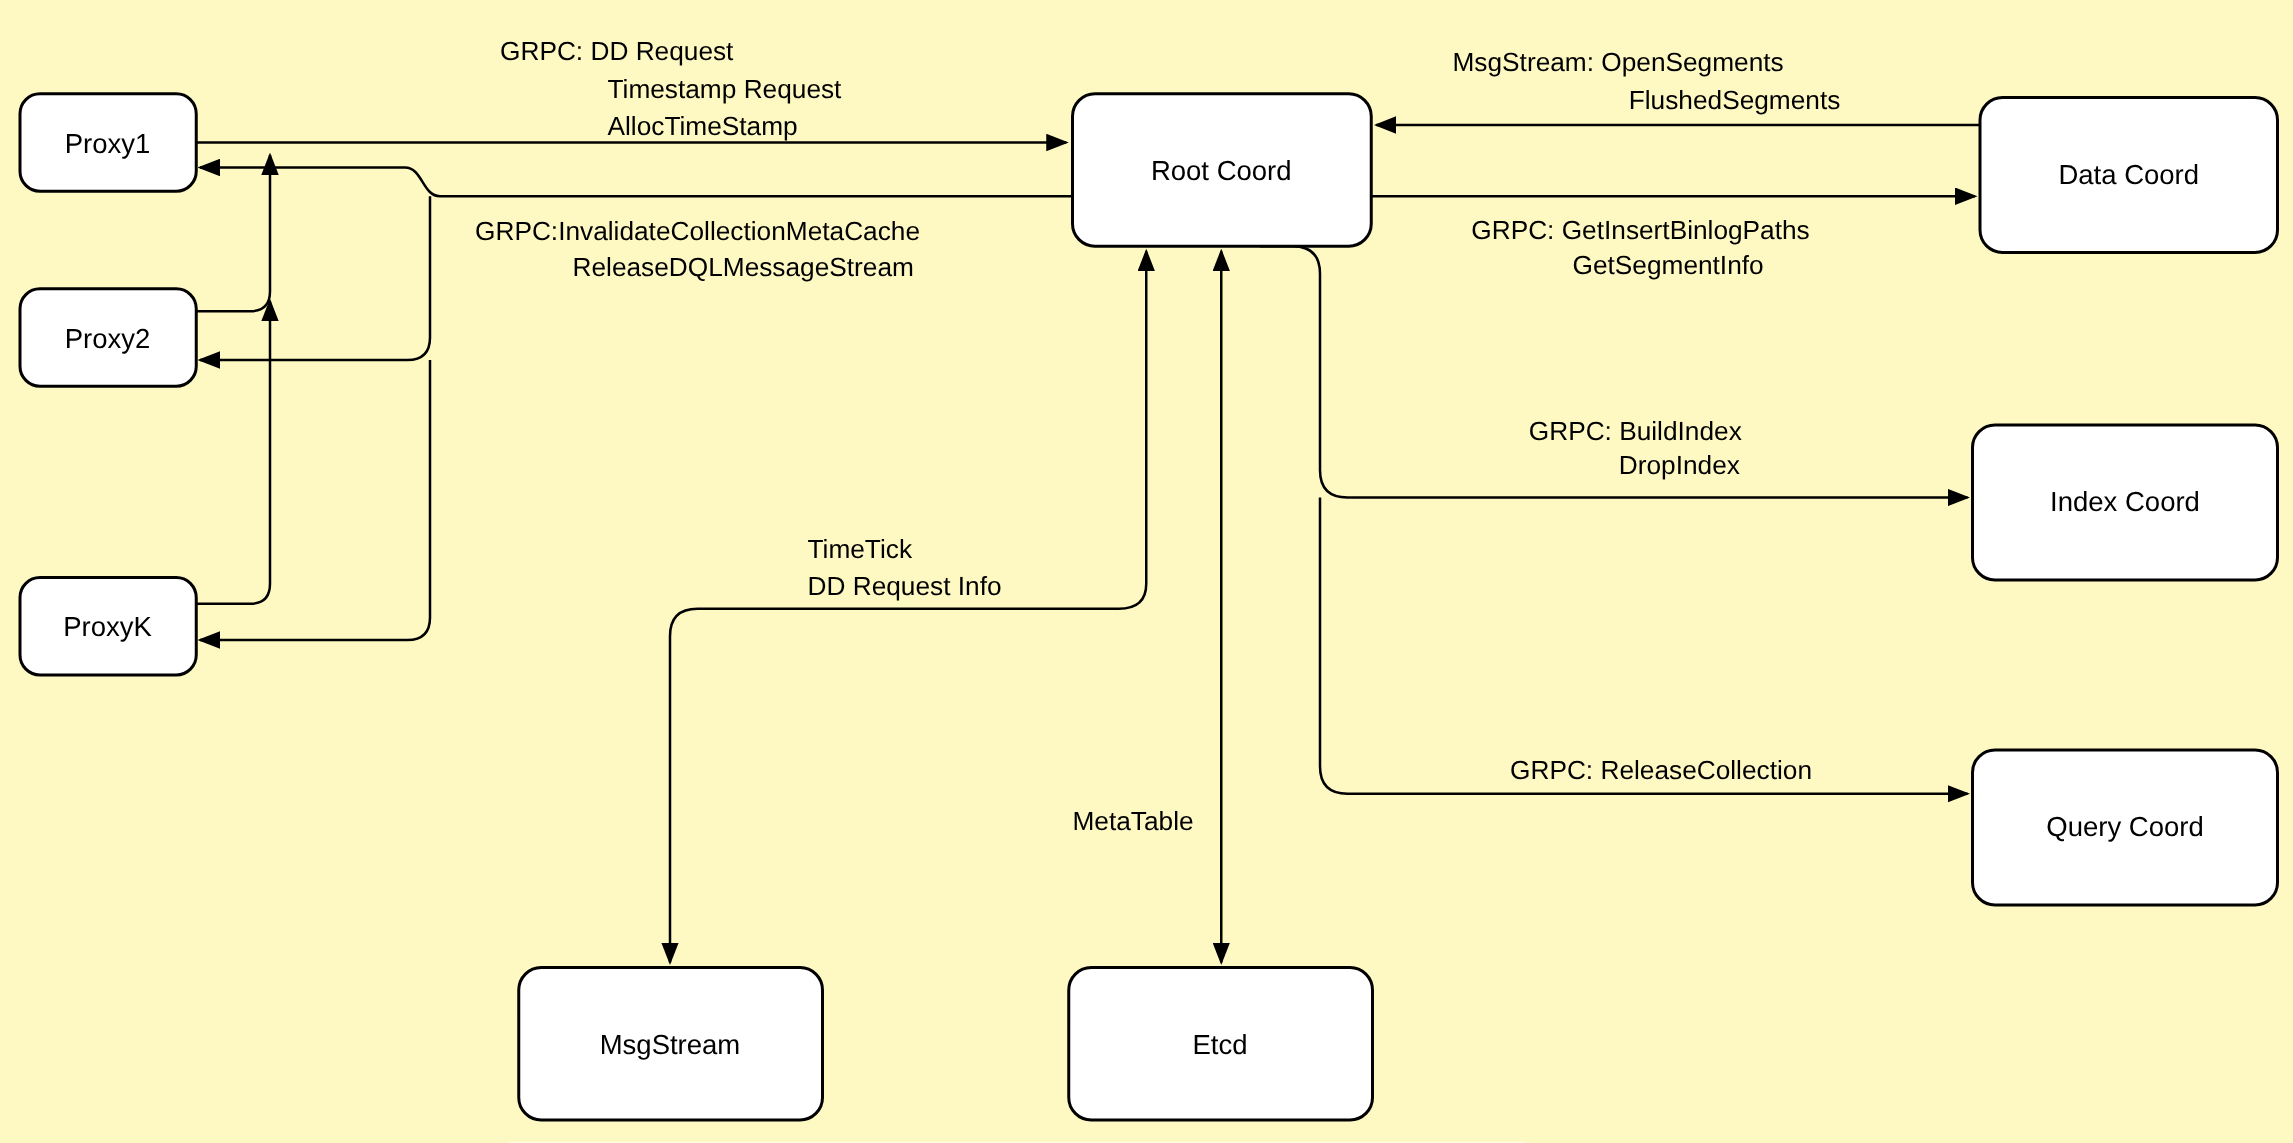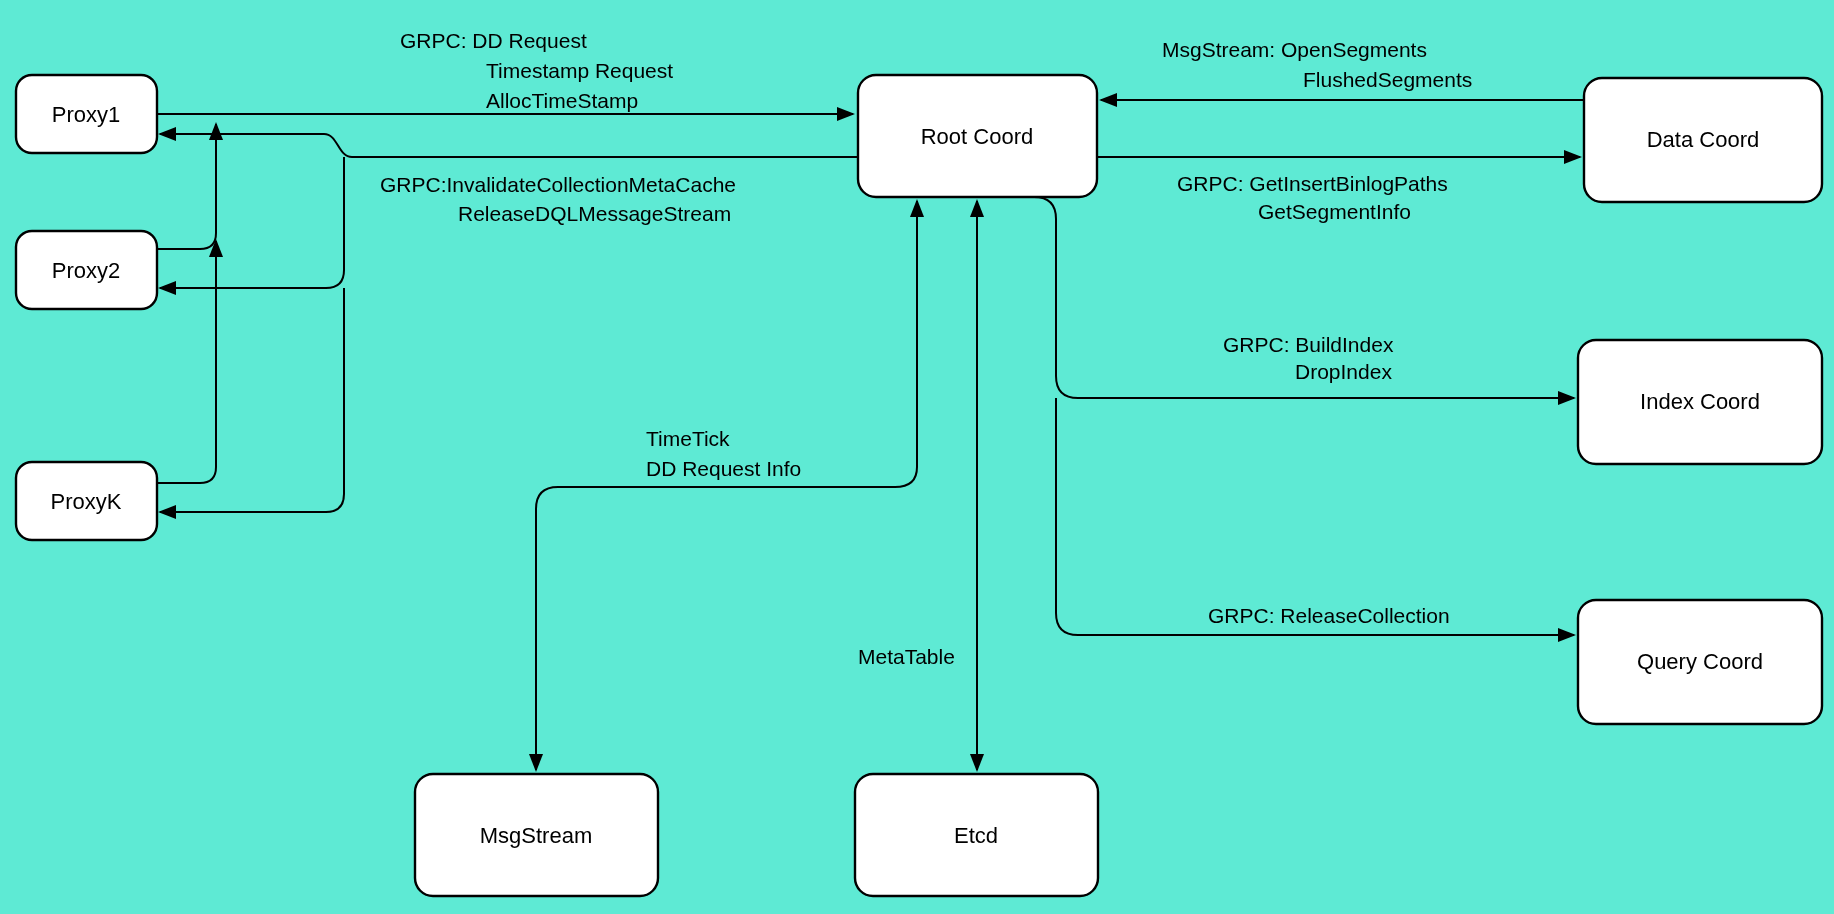--- a/index.html
+++ b/index.html
@@ -1,21 +1,21 @@
 <!DOCTYPE html>
 <html><head>
 <meta charset="utf-8">
 <title>Diagram</title>
 <style>
   html, body { margin: 0; padding: 0; background: #ffffff; }
   .stage {
     position: relative;
     width: 1834px;
     height: 914px;
-    background: #5eead4;
+    background: #fef9c3;
     font-family: "Liberation Sans", sans-serif;
   }
   svg { display: block; }
   .node-box {
     fill: #ffffff;
     stroke: #000000;
     stroke-width: 2.4;
   }
   .node-label {
     font-family: "Liberation Sans", sans-serif;

